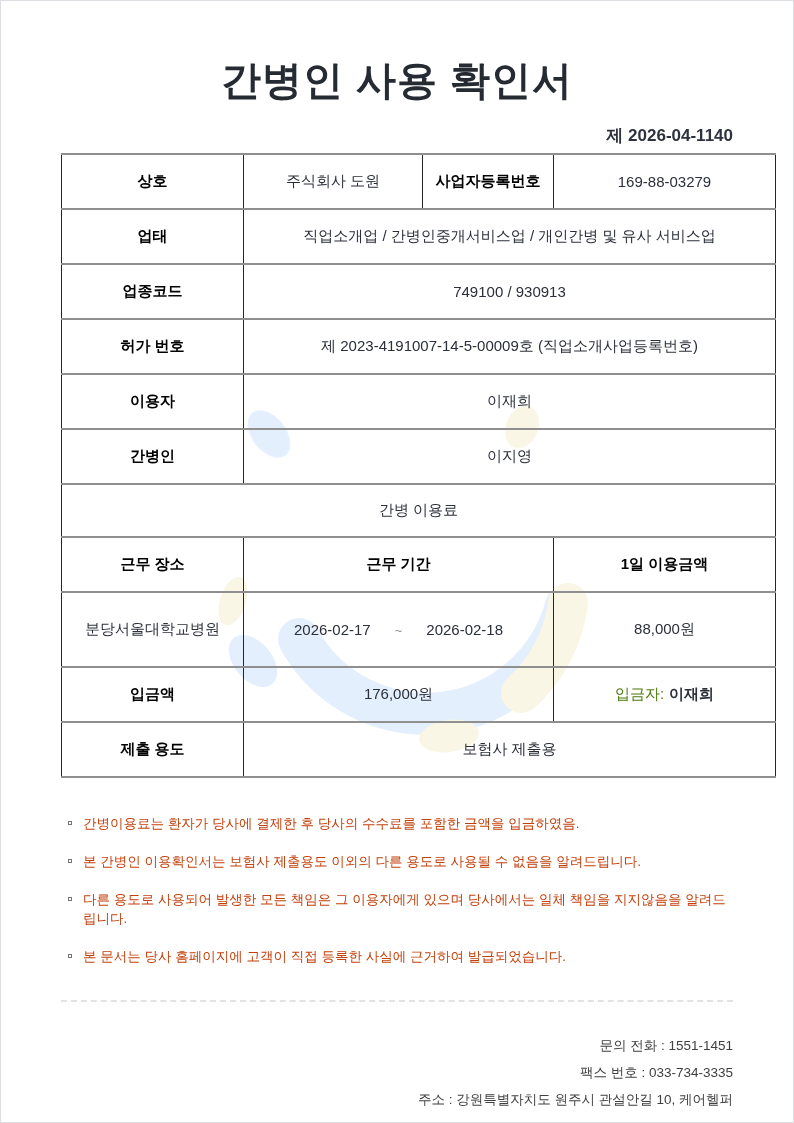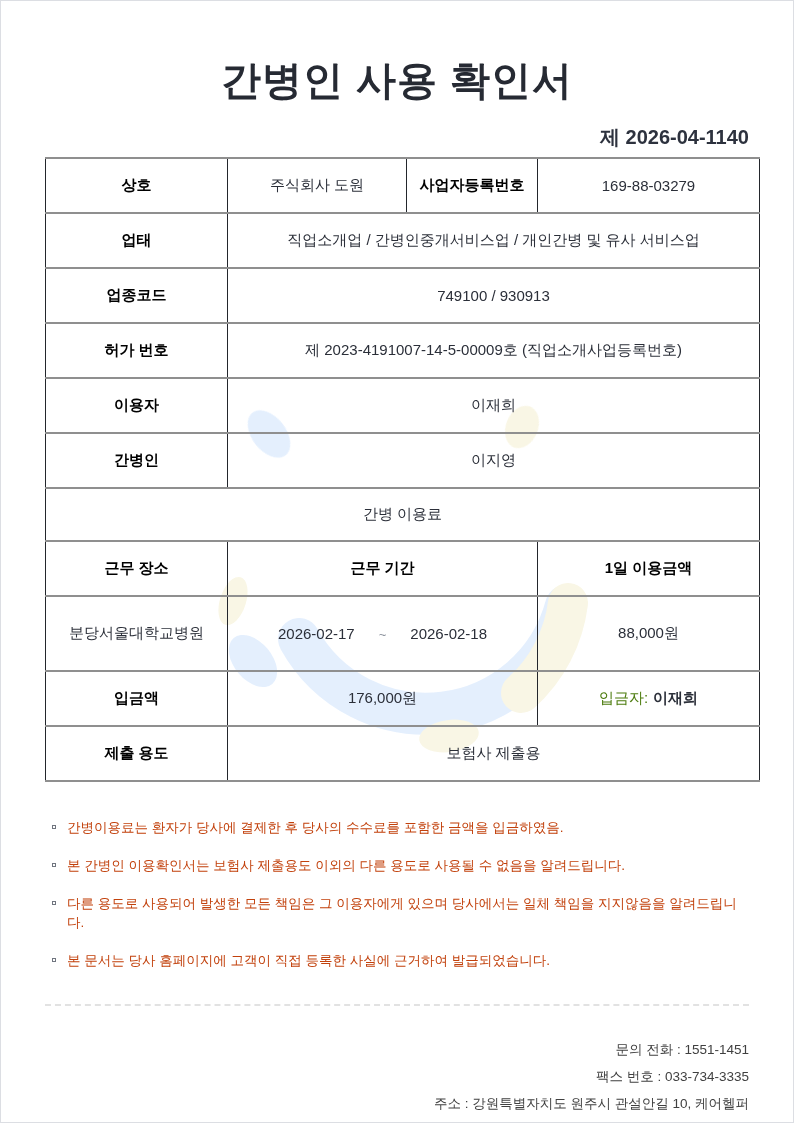--- a/index.html
+++ b/index.html
@@ -3,27 +3,27 @@
 <meta charset="utf-8">
 <style>
   * { margin: 0; padding: 0; box-sizing: border-box; }
   body { background: #ffffff; font-family: "Liberation Sans", sans-serif; }
   .page {
     width: 794px; height: 1123px; margin: 0 auto; position: relative;
     background: #ffffff; border: 1px solid #dcdee3; overflow: hidden;
     color: #2b2f39;
   }
   .watermark { position: absolute; left: 0; top: 0; width: 794px; height: 1123px; pointer-events: none; }
-  .content { position: relative; z-index: 1; padding: 0 44px; }
+  .content { position: relative; z-index: 1; padding: 0 60px; }
 
   .title {
     text-align: center; font-size: 40px; font-weight: 800; letter-spacing: 1px;
     margin-top: 52px; color: #262a33;
   }
-  .doc-no { text-align: right; font-size: 20px; font-weight: 700; margin: 16px 0 6px; color: #2d323e; }
+  .doc-no { text-align: right; font-size: 17px; font-weight: 700; margin: 16px 0 6px; color: #2d323e; }
 
   table.doc-table { width: 714px; border-collapse: collapse; table-layout: fixed; }
   .doc-table th, .doc-table td {
     border-left: 1px solid #23262c; border-right: 1px solid #23262c;
     border-top: 2px solid #8f8f8f; border-bottom: 2px solid #8f8f8f;
     font-size: 15px; padding: 0 10px; text-align: center; vertical-align: middle;
     background: transparent; overflow: hidden;
   }
   .doc-table th { font-weight: 700; color: #000000; }
   .doc-table td { font-weight: 400; }

